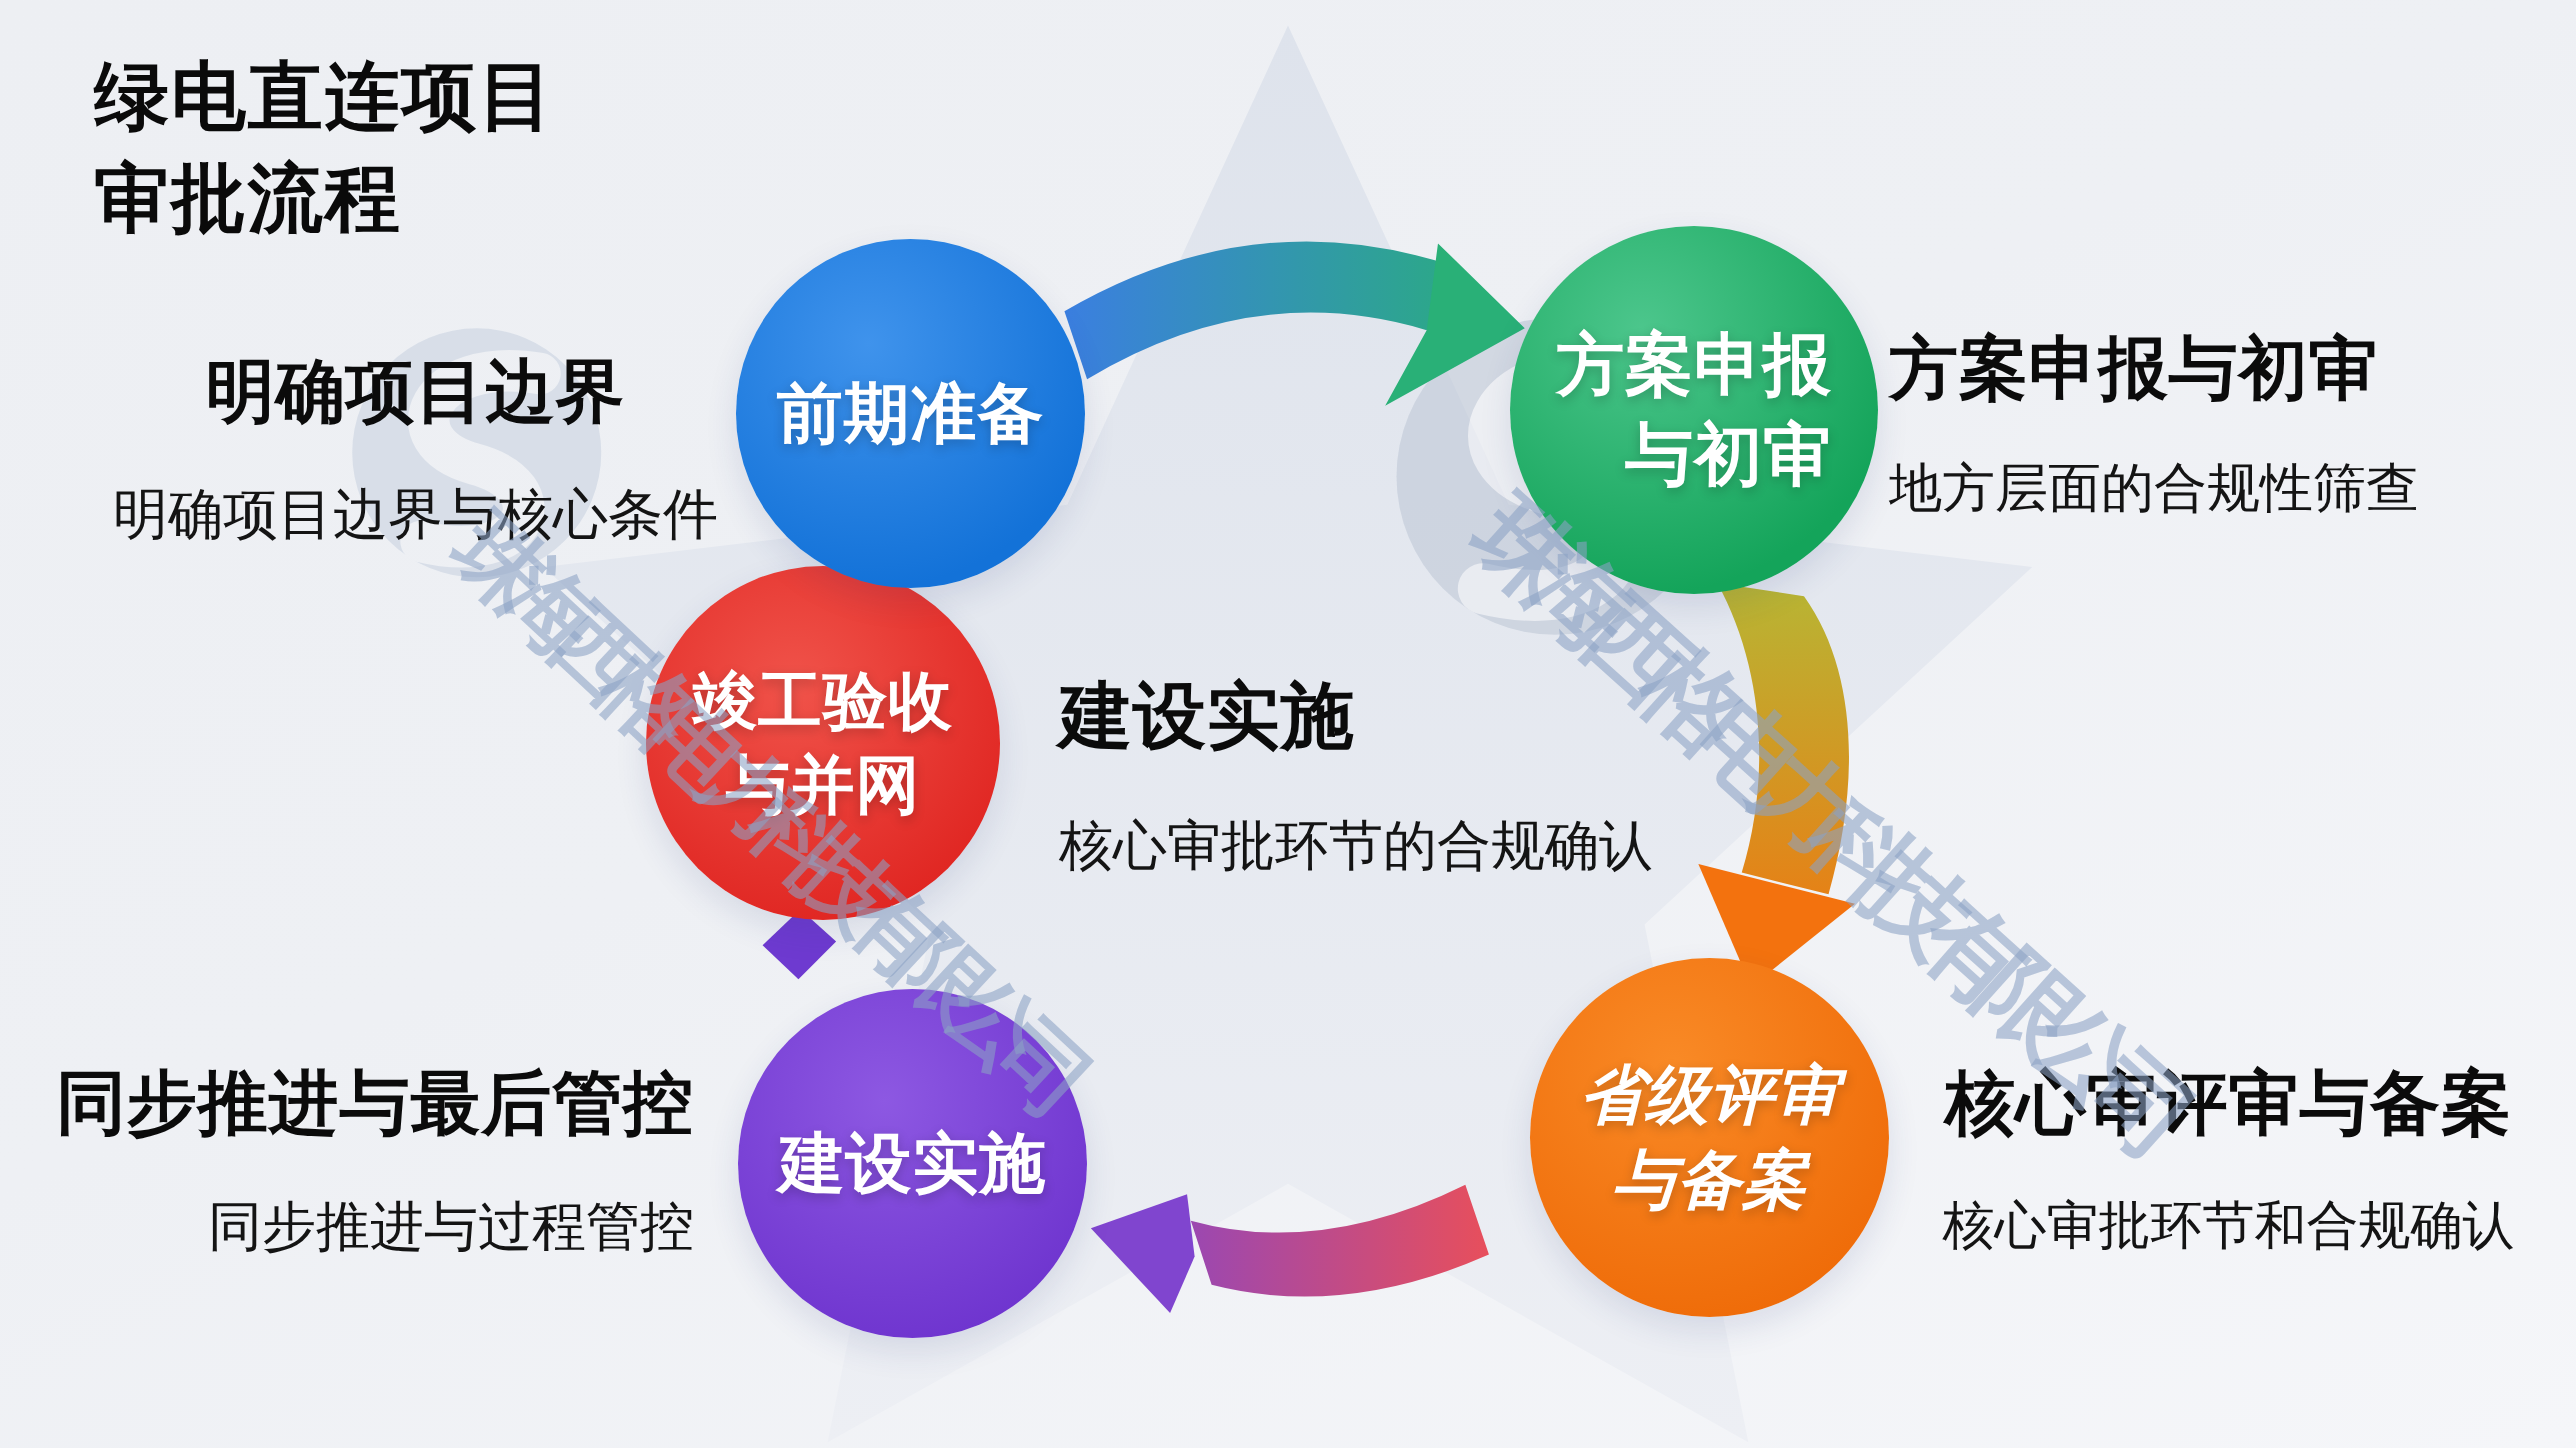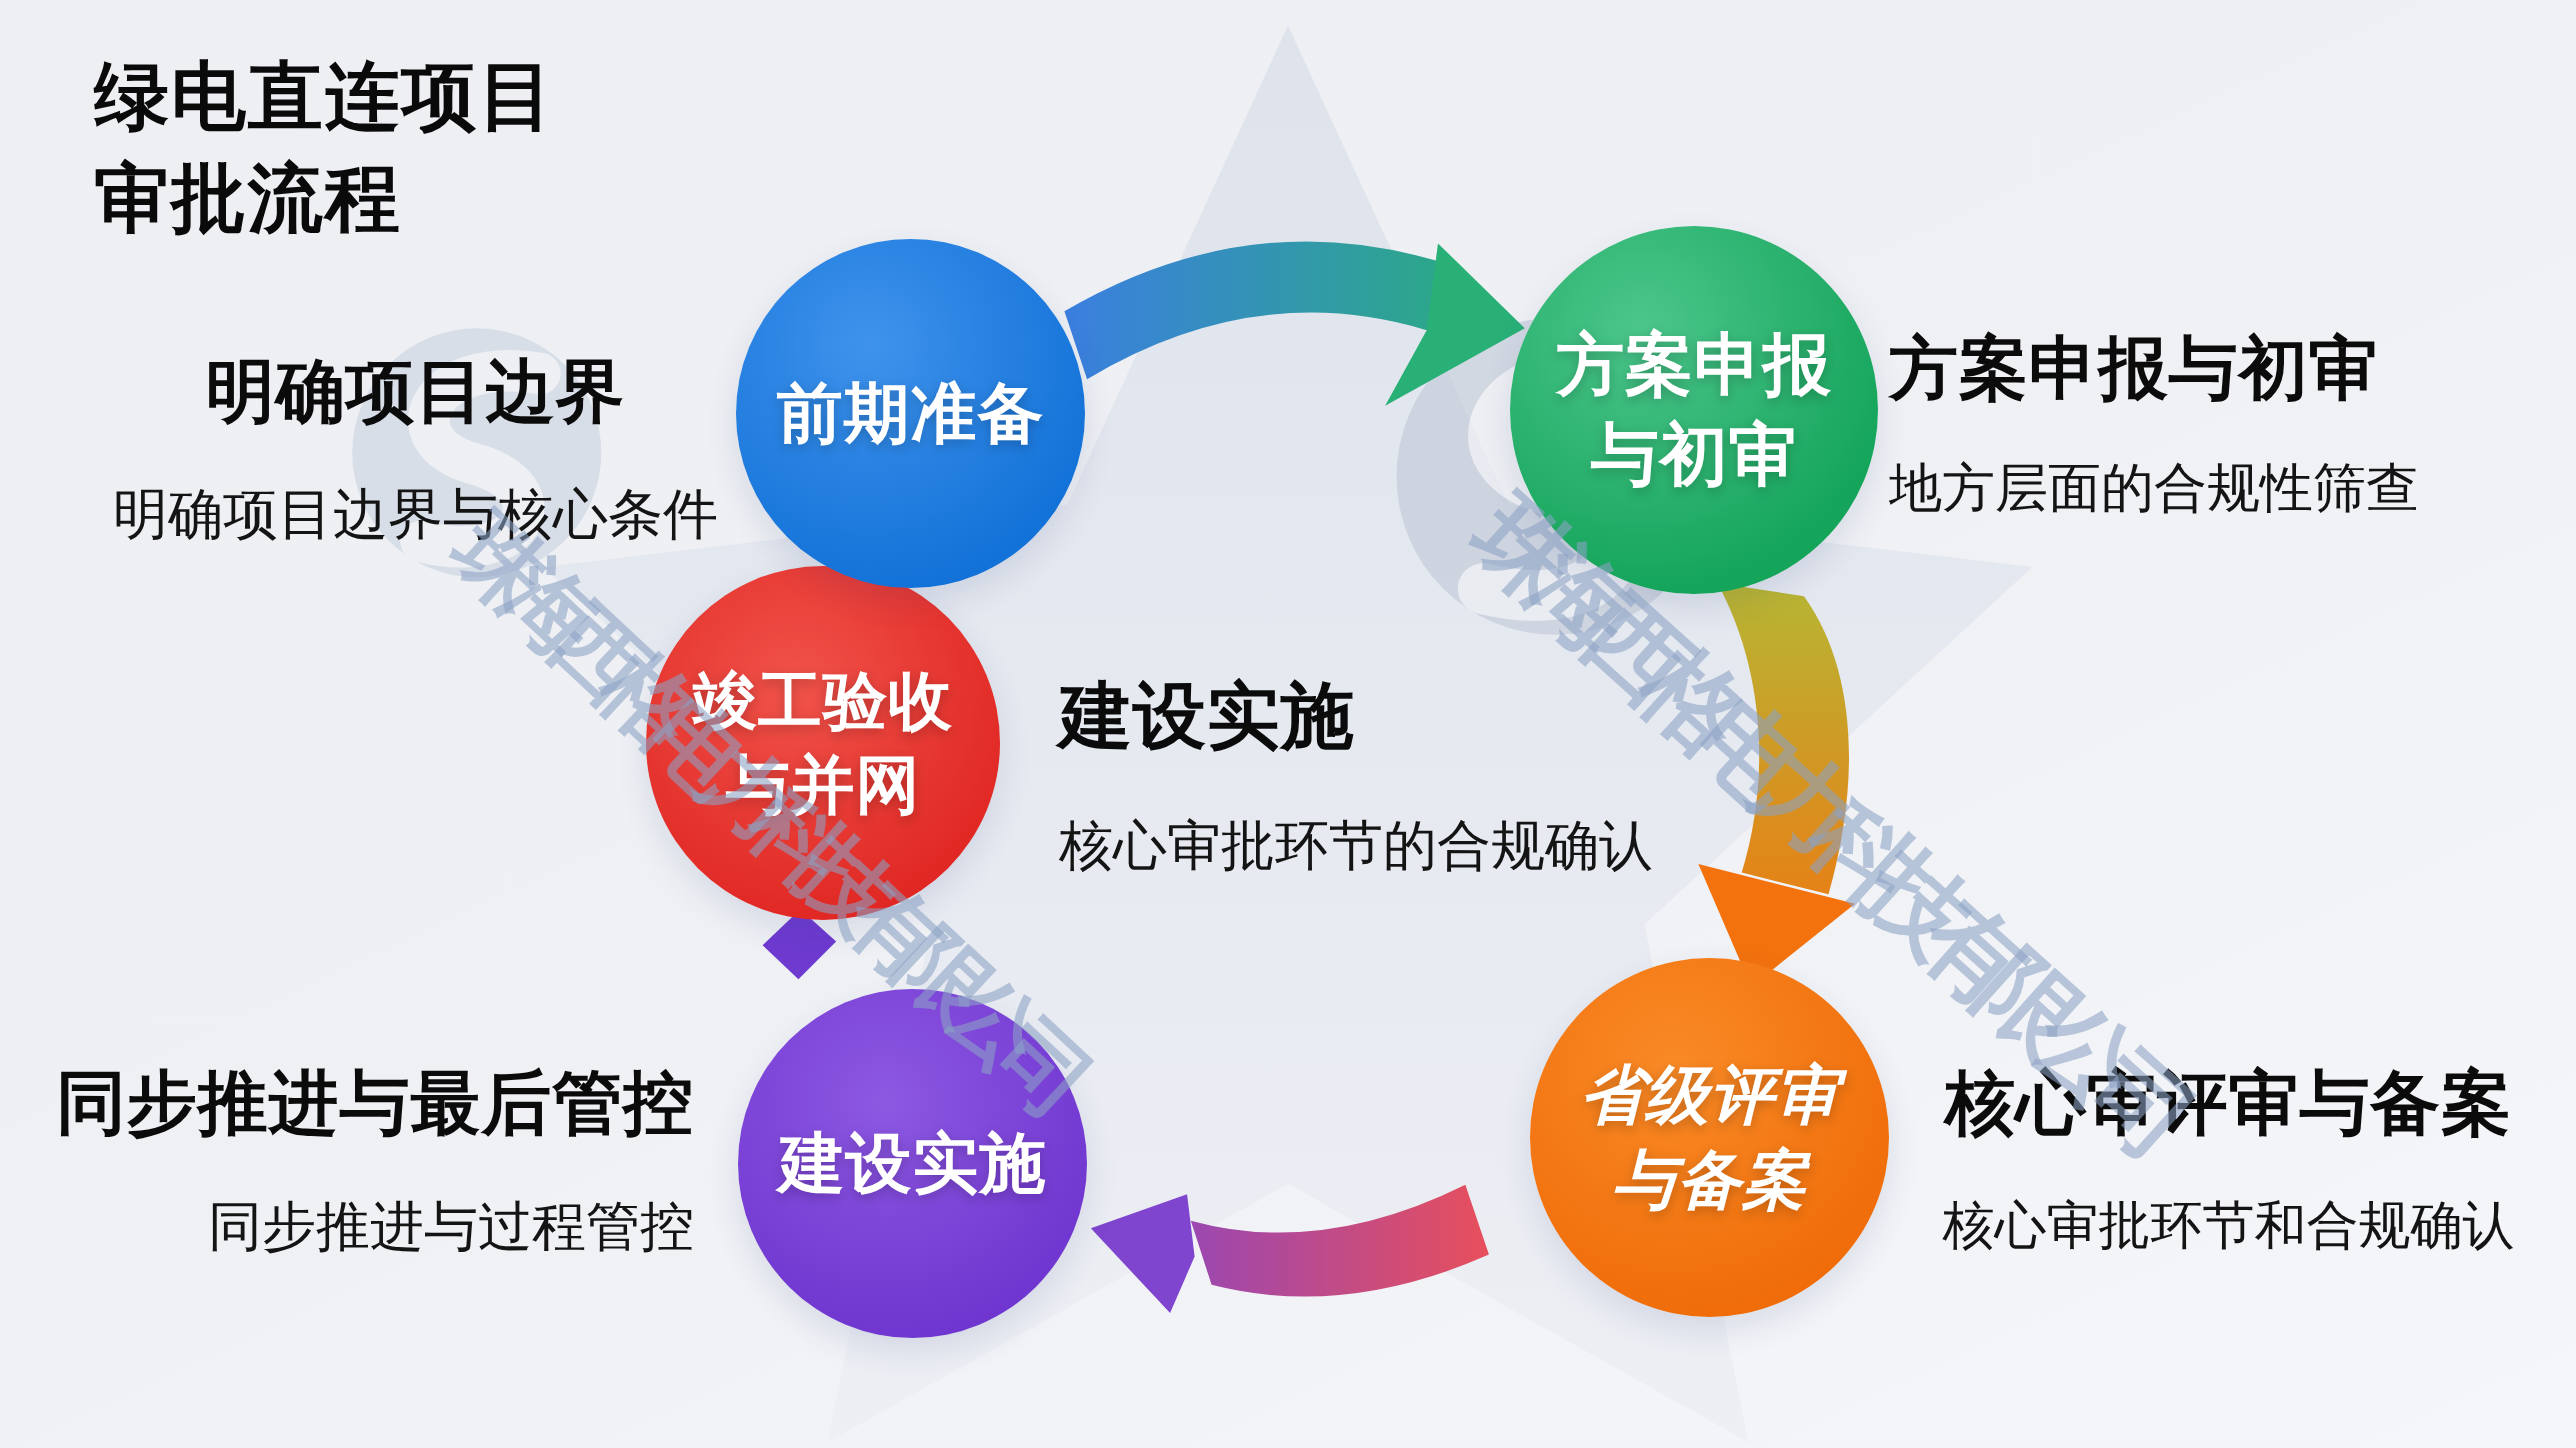--- a/index.html
+++ b/index.html
@@ -23,21 +23,21 @@
     display:flex;align-items:center;justify-content:center;text-align:center;
     box-shadow:0 13.2px 32px rgba(40,60,120,0.12);
   }
   .clabel{color:#ffffff;font-weight:800;line-height:1.32;letter-spacing:0.9px;
           text-shadow:0 3.8px 11.3px rgba(0,0,0,0.22);}
   .clabel span{display:block;}
   #c-preparation{left:736px;top:239px;width:349px;height:349px;
      background:radial-gradient(circle at 38% 30%,#3f93ec,#1372d8 75%);}
   #c-preparation .clabel{font-size:66px;}
   #c-declaration{left:1510px;top:226px;width:368px;height:368px;
-     background:radial-gradient(circle at 36% 28%,#4cc68c,#14a45a 75%);}
+     background:radial-gradient(circle at 36% 28%,#4cc68c,#14a45a 75%);text-align:right;}
   #c-declaration .clabel{font-size:68px;}
   #c-acceptance{left:646px;top:566px;width:354px;height:354px;
      background:radial-gradient(circle at 42% 34%,#f0534a,#e02622 78%);}
   #c-acceptance .clabel{font-size:64px;}
   #c-construction{left:738px;top:989px;width:349px;height:349px;
      background:radial-gradient(circle at 42% 32%,#8d58e2,#6f35cf 78%);}
   #c-construction .clabel{font-size:66px;}
   #c-provincial{left:1530px;top:958px;width:359px;height:359px;
      background:radial-gradient(circle at 40% 30%,#f98a26,#ef6c09 78%);font-style:italic;}
   #c-provincial .clabel{font-size:64px;}

